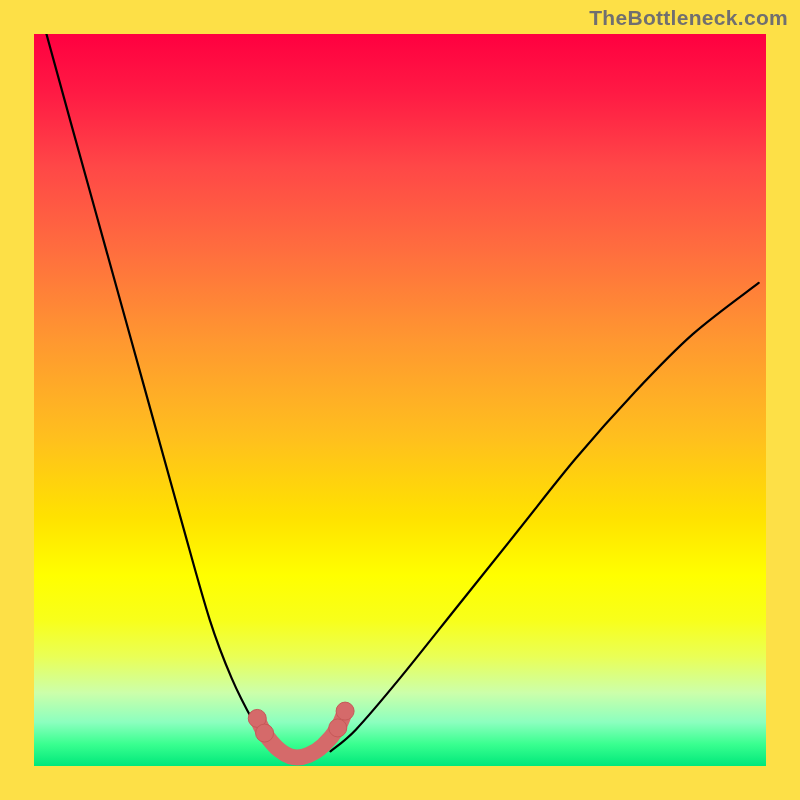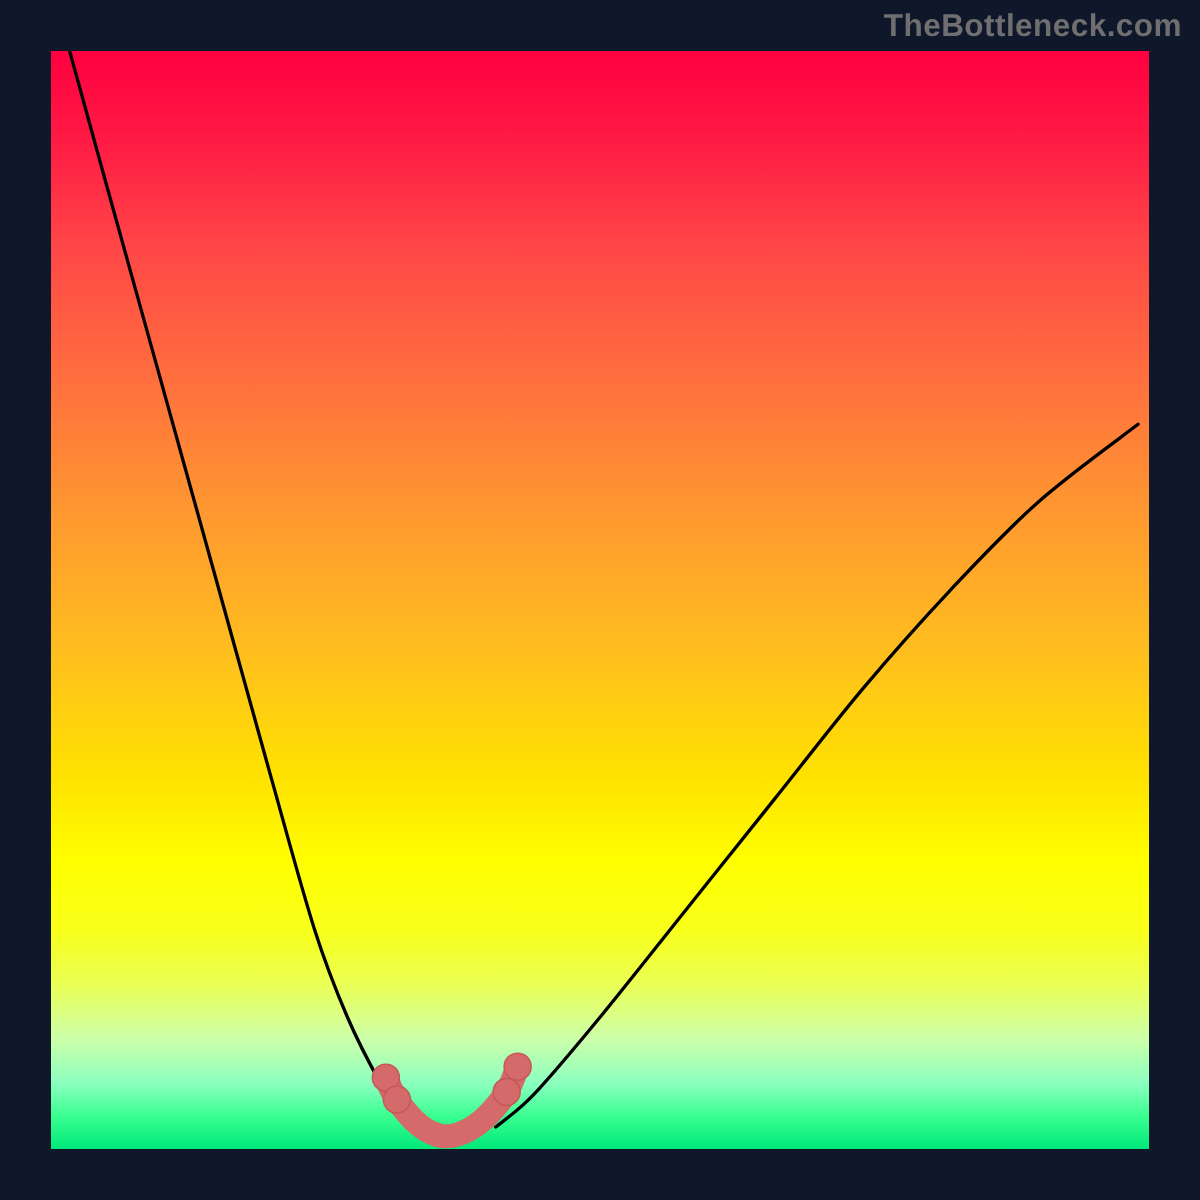--- a/index.html
+++ b/index.html
@@ -9,21 +9,21 @@
     height: 800px;
     background: #000;
     overflow: hidden;
   }
   .frame {
     position: absolute;
     top: 0;
     left: 0;
     width: 800px;
     height: 800px;
-    background: #0f172a;
+    background: #fde047;
   }
   .plot-area {
     position: absolute;
     top: 34px;
     left: 34px;
     width: 732px;
     height: 732px;
     background: linear-gradient(to bottom,
       #ff0040 0%,
       #ff1a44 8%,

